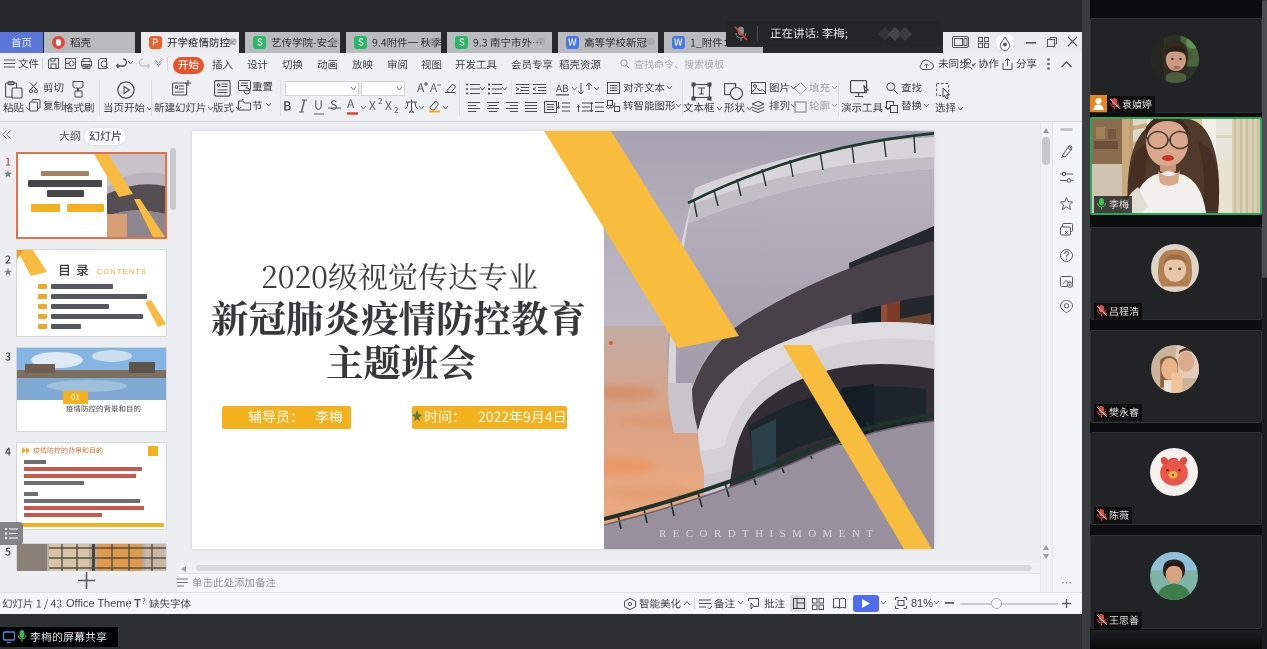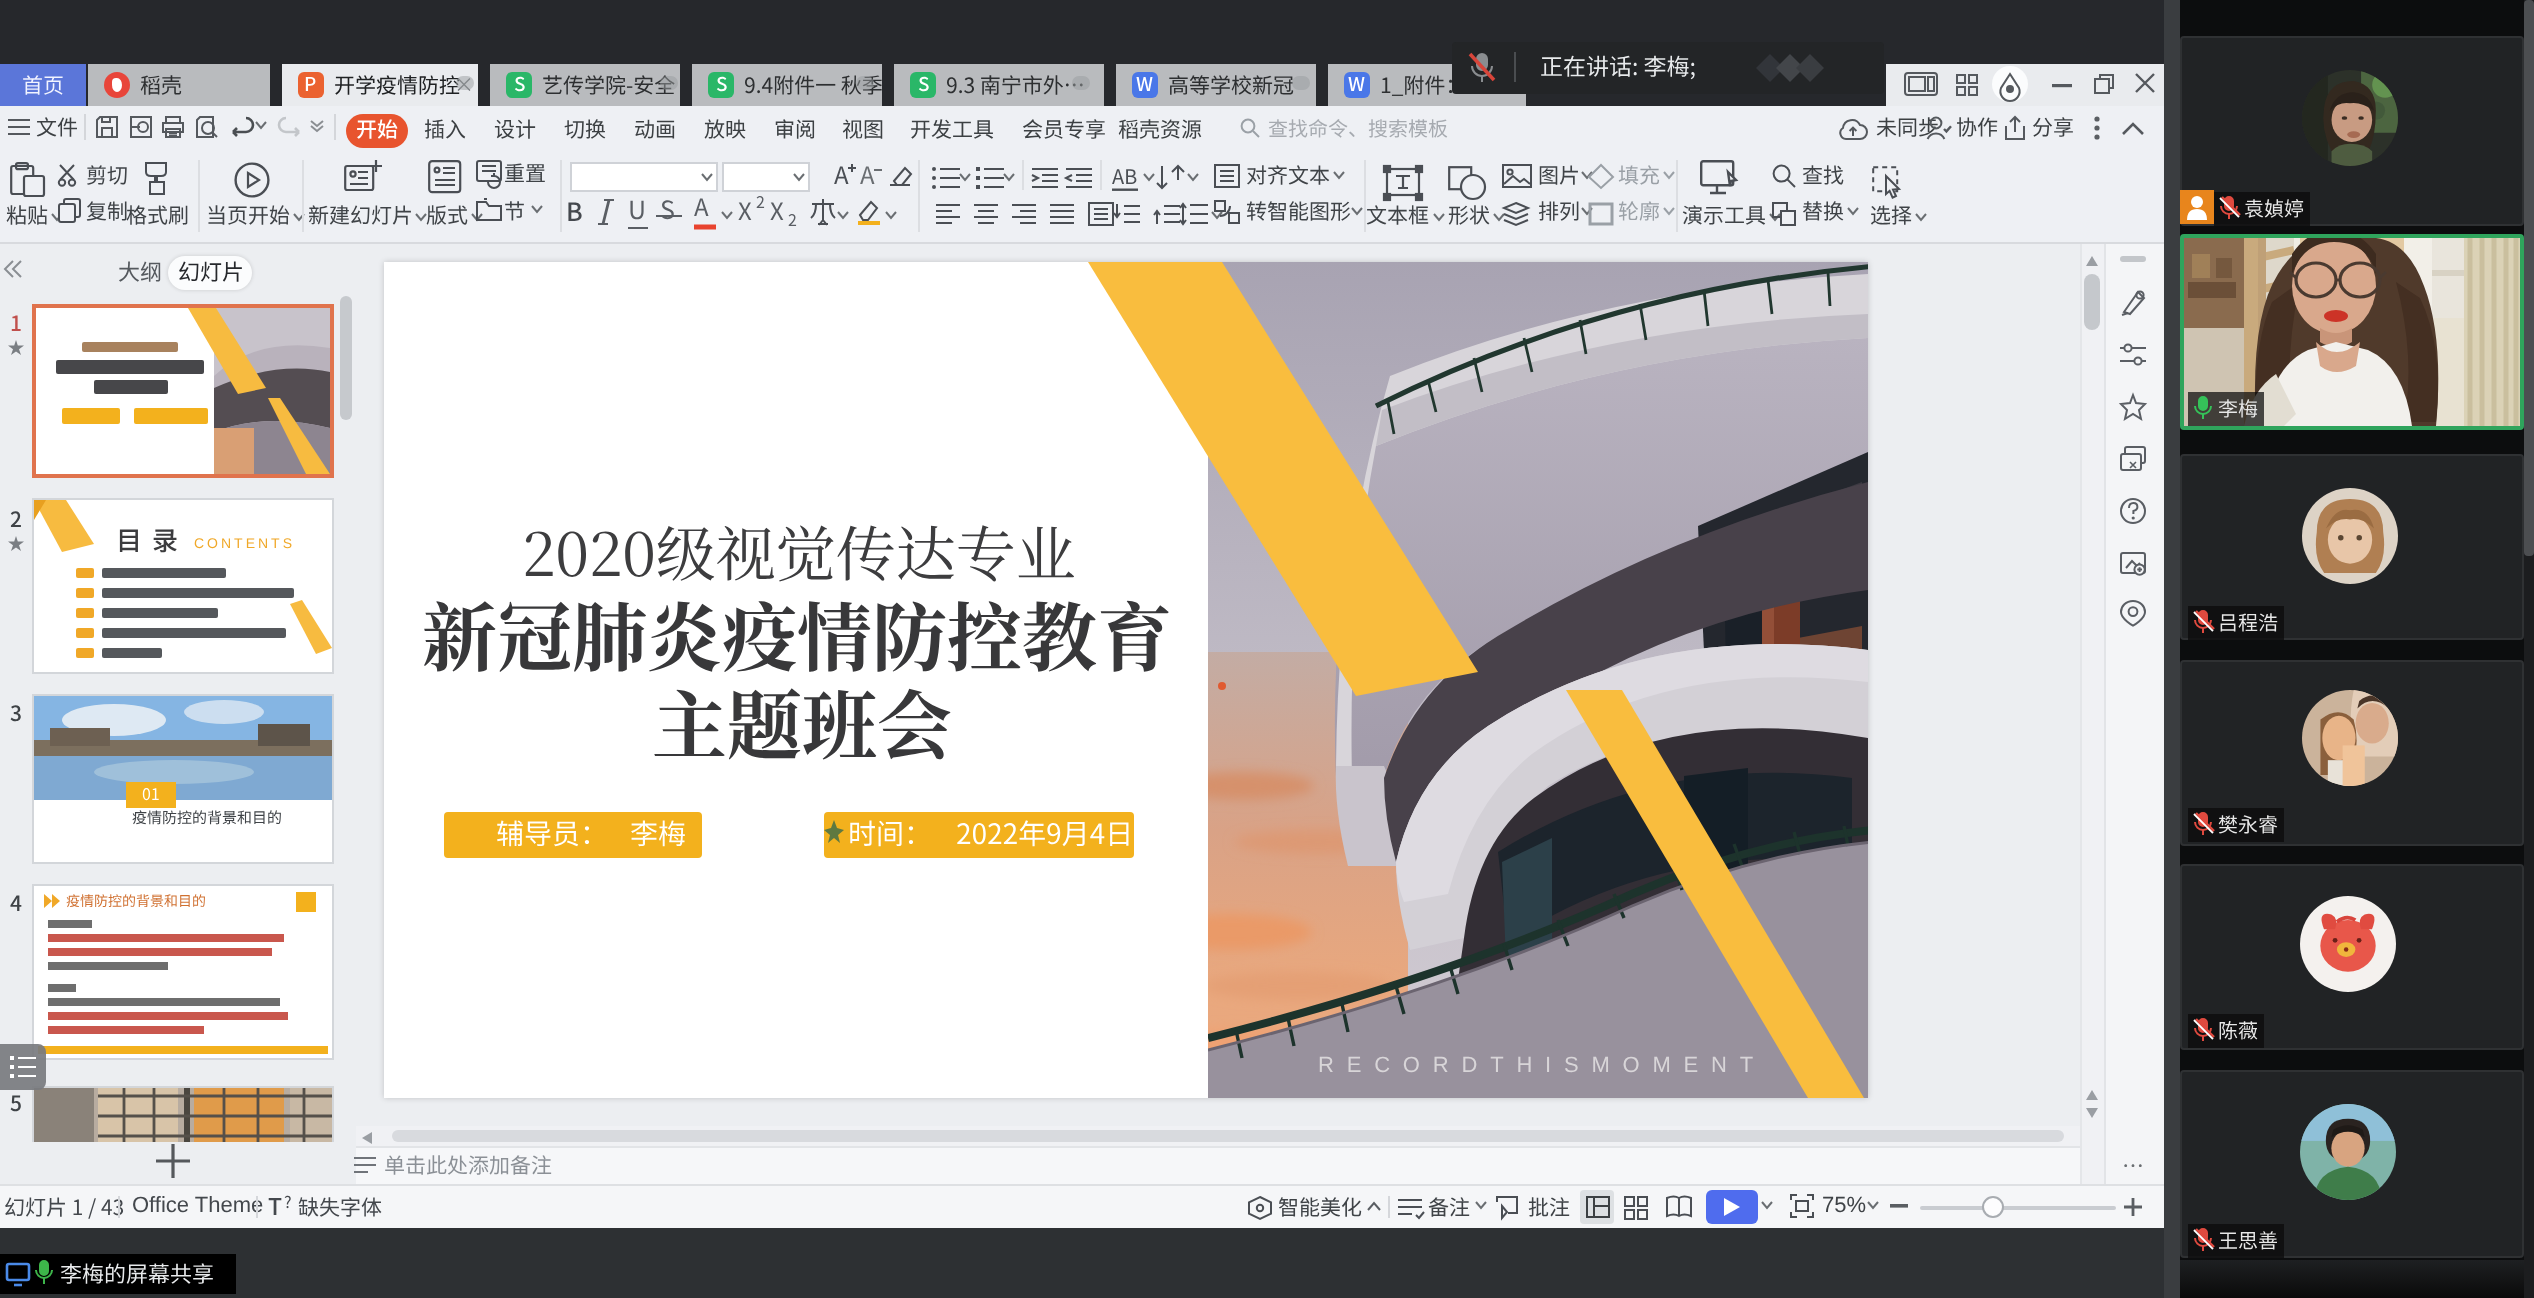--- a/index.html
+++ b/index.html
@@ -1456,21 +1456,21 @@
         <use href="#g179" x="2220"></use>
         <use href="#g19" x="3220"></use>
         <use href="#g180" x="3775"></use>
         <use href="#g21" x="4775"></use>
         <use href="#g181" x="5330"></use>
       </g>
     </svg>
     <svg class="i" style="left:413px;top:410px" width="10" height="12" viewBox="0 0 10 12">
       <path d="M4 0 L5.5 4 L9 5 L6 7.5 L7 11.5 L4 9 L1 11.5 L2 7.5 L-1 5 L2.5 4 Z" fill="#3a6b4a" opacity=".8"></path>
     </svg>
-    <div class="a" style="left:659px;top:527px;width:235px;height:14px;color:#d8d5d8;font-size:11px;letter-spacing:6.4px;font-family:Liberation Sans, sans-serif">RECORDTHISMOMENT</div>
+    <div class="a" style="left:659px;top:527px;width:235px;height:14px;color:#d8d5d8;font-size:11px;letter-spacing:6.4px;font-family:Liberation Serif, serif">RECORDTHISMOMENT</div>
     <div class="a" style="left:1040px;top:122px;width:12px;height:470px;background:#f0f1f4;border-left:1px solid #e4e6e9"></div>
     <svg class="i" style="left:1043px;top:128px" width="6" height="5" viewBox="0 0 6 5">
       <path d="M3 0 L6 5 L0 5 Z" fill="#9a9ea3"></path>
     </svg>
     <div class="a" style="left:1042px;top:137px;width:8px;height:28px;background:#c5c8cc;border-radius:4px"></div>
     <svg class="i" style="left:1043px;top:545px" width="6" height="5" viewBox="0 0 6 5">
       <path d="M3 0 L0 5 L6 5 Z" fill="#9a9ea3"></path>
     </svg>
     <svg class="i" style="left:1043px;top:554px" width="6" height="5" viewBox="0 0 6 5">
       <path d="M3 5 L0 0 L6 0 Z" fill="#9a9ea3"></path>
@@ -1641,21 +1641,21 @@
     </svg>
     <svg class="i" style="left:881px;top:601px" width="5" height="4" viewBox="0 0 5 4">
       <path d="M0 0 L2.5 3 L5 0" fill="none" stroke="#6a6e72"></path>
     </svg>
     <svg class="i" style="left:895px;top:597px" width="12" height="12" viewBox="0 0 12 12">
       <g fill="none" stroke="#4a4e54">
         <path d="M0.5 3 V0.5 H3.5 M8.5 0.5 H11.5 V3 M11.5 9 V11.5 H8.5 M3.5 11.5 H0.5 V9"></path>
         <rect x="3" y="3.5" width="6" height="5"></rect>
       </g>
     </svg>
-    <div class="a" style="left:911px;top:597px;width:30px;height:13px;white-space:nowrap;color:#3f4347;font-size:11px;font-family:'Liberation Sans'">75%</div>
+    <div class="a" style="left:911px;top:597px;width:30px;height:13px;white-space:nowrap;color:#3f4347;font-size:11px;font-family:'Liberation Sans'">81%</div>
     <svg class="i" style="left:934px;top:601px" width="5" height="4" viewBox="0 0 5 4">
       <path d="M0 0 L2.5 3 L5 0" fill="none" stroke="#6a6e72"></path>
     </svg>
     <svg class="i" style="left:945px;top:602px" width="9" height="3" viewBox="0 0 9 3">
       <rect width="9" height="1.8" fill="#5a5e63"></rect>
     </svg>
     <div class="a" style="left:960px;top:602.5px;width:98px;height:2px;background:#c9ccd1;border-radius:1px"></div>
     <div class="a" style="left:991px;top:598px;width:11px;height:11px;background:#fdfdfe;border:1px solid #a8acb1;border-radius:6px"></div>
     <svg class="i" style="left:1062px;top:599px" width="9" height="9" viewBox="0 0 9 9">
       <path d="M4.5 0 V9 M0 4.5 H9" stroke="#5a5e63" stroke-width="1.4"></path>

